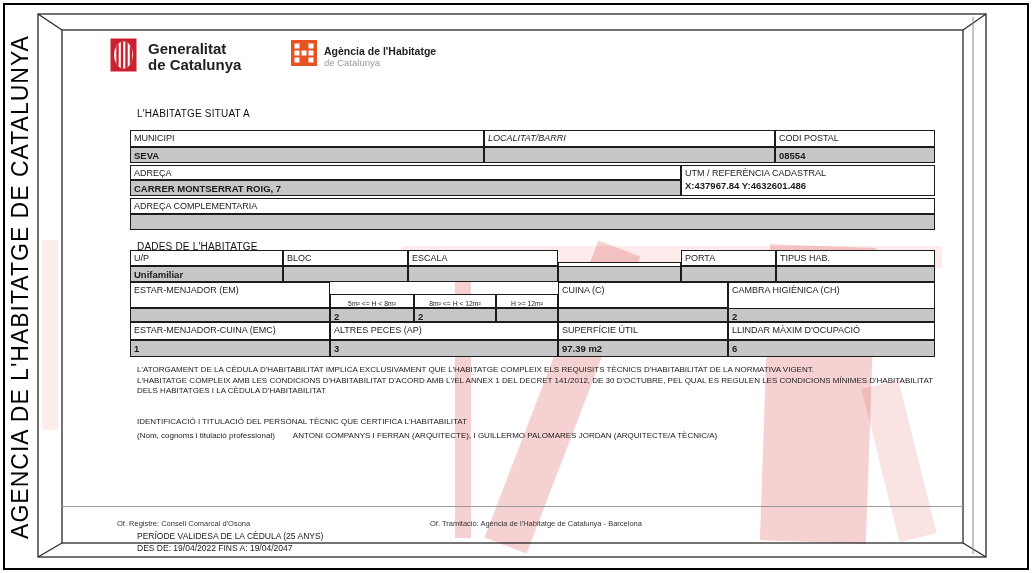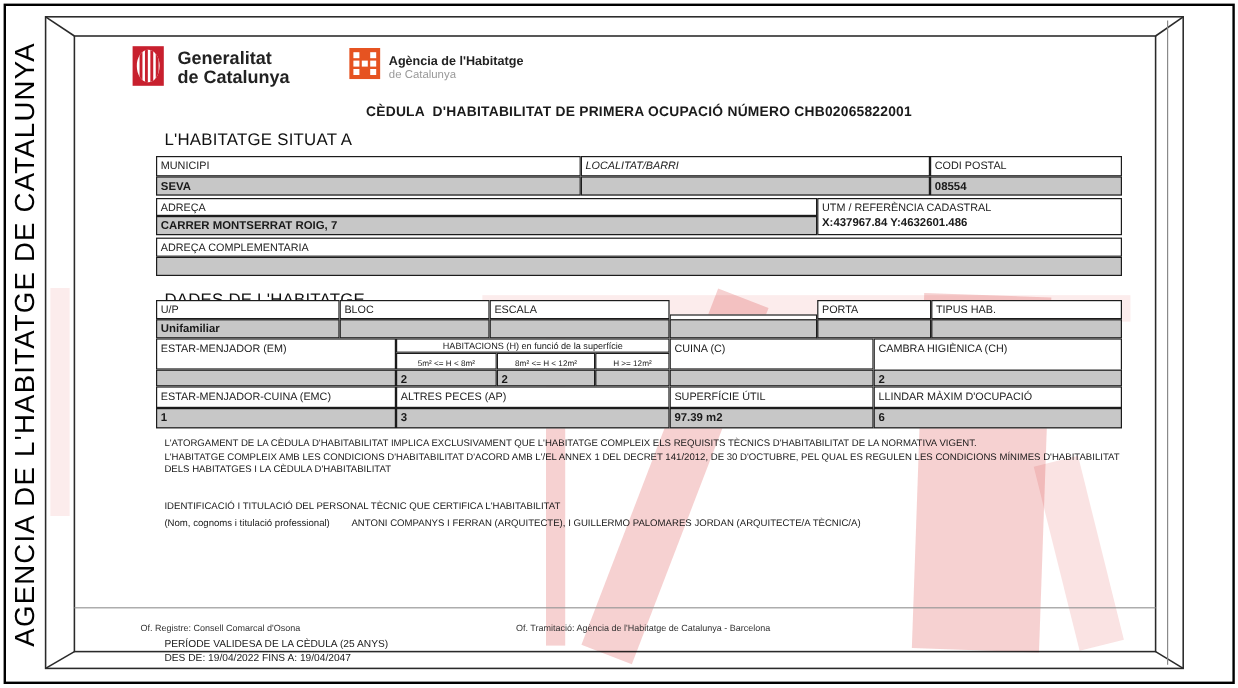--- a/index.html
+++ b/index.html
@@ -19,21 +19,21 @@
   .gen-logo-icon{position:absolute;left:48px;top:8px;}
   .gen-logo-text{position:absolute;left:86px;top:11px;font-size:15px;font-weight:bold;line-height:16px;color:#222;}
   .ag-logo-icon{position:absolute;left:229px;top:10px;}
   .ag-logo-text{position:absolute;left:262px;top:16px;line-height:11px;}
   .ag-logo-text .l1{font-size:10.5px;font-weight:bold;color:#222;display:block;}
   .ag-logo-text .l2{font-size:9.5px;color:#999;display:block;}
 
   .title{position:absolute;left:68px;top:58px;width:805px;text-align:center;
     font-size:11.5px;font-weight:bold;letter-spacing:.2px;white-space:pre;}
 
-  .sec-head{position:absolute;font-size:14px;color:#111;letter-spacing:.2px;}
+  .sec-head{position:absolute;font-size:10px;color:#111;letter-spacing:.2px;}
 
   .cell{position:absolute;box-sizing:border-box;border:1px solid #1c1c1c;background:#fff;
     font-size:9px;padding:1px 3px;overflow:hidden;white-space:nowrap;line-height:13px;}
   .gray{background:#c7c7c7;}
   .b{font-weight:bold;font-size:9.5px;}
   .sub{font-size:6.8px;text-align:center;padding:2px 0;}
   .grp{font-size:7.6px;text-align:center;padding:0 2px;line-height:11px;}
   .utm-val{font-weight:bold;font-size:9.5px;line-height:12px;}
 
   .legal{position:absolute;left:75px;top:335px;width:800px;font-size:8px;line-height:10.5px;}
@@ -111,21 +111,20 @@
         <rect x="17.5" y="10.5" width="5" height="5"></rect>
       <rect x="3.5" y="17.5" width="5" height="5"></rect>
         <rect x="17.5" y="17.5" width="5" height="5"></rect>
     </g>
   </svg>
   <div class="ag-logo-text">
     <span class="l1">Agència de l'Habitatge</span>
     <span class="l2">de Catalunya</span>
   </div>
 
-  <div class="title">CÈDULA  D'HABITABILITAT DE PRIMERA OCUPACIÓ NÚMERO CHB02065822001</div>
 
   <div class="sec-head" style="left:75px;top:78px;">L'HABITATGE SITUAT A</div>
 
   <div class="cell" style="left:68px;top:100px;width:354px;height:17px;">MUNICIPI</div>
   <div class="cell" style="left:422px;top:100px;width:291px;height:17px;font-style:italic;">LOCALITAT/BARRI</div>
   <div class="cell" style="left:713px;top:100px;width:160px;height:17px;">CODI POSTAL</div>
   <div class="cell gray b" style="left:68px;top:117px;width:354px;height:16px;">SEVA</div>
   <div class="cell gray" style="left:422px;top:117px;width:291px;height:16px;"></div>
   <div class="cell gray b" style="left:713px;top:117px;width:160px;height:16px;">08554</div>
 
@@ -151,21 +150,20 @@
   <div class="cell" style="left:714px;top:220px;width:159px;height:16px;">TIPUS HAB.</div>
   <div class="cell gray" style="left:221px;top:236px;width:125px;height:16px;"></div>
   <div class="cell gray" style="left:346px;top:236px;width:150px;height:16px;"></div>
   <div class="cell gray" style="left:496px;top:236px;width:123px;height:16px;"></div>
   <div class="cell gray" style="left:619px;top:236px;width:95px;height:16px;"></div>
   <div class="cell gray" style="left:714px;top:236px;width:159px;height:16px;"></div>
 
   <div class="cell" style="left:68px;top:252px;width:200px;height:26px;">ESTAR-MENJADOR (EM)</div>
   <div class="cell gray" style="left:68px;top:278px;width:200px;height:14px;"></div>
 
-  <div class="cell grp" style="left:268px;top:252px;width:228px;height:12px;">HABITACIONS (H) en funció de la superfície</div>
   <div class="cell sub" style="left:268px;top:264px;width:84px;height:14px;">5m² &lt;= H &lt; 8m²</div>
   <div class="cell sub" style="left:352px;top:264px;width:82px;height:14px;">8m² &lt;= H &lt; 12m²</div>
   <div class="cell sub" style="left:434px;top:264px;width:62px;height:14px;">H &gt;= 12m²</div>
   <div class="cell gray b" style="left:268px;top:278px;width:84px;height:14px;">2</div>
   <div class="cell gray b" style="left:352px;top:278px;width:82px;height:14px;">2</div>
   <div class="cell gray" style="left:434px;top:278px;width:62px;height:14px;"></div>
 
   <div class="cell" style="left:496px;top:252px;width:170px;height:26px;">CUINA (C)</div>
   <div class="cell gray" style="left:496px;top:278px;width:170px;height:14px;"></div>
 

